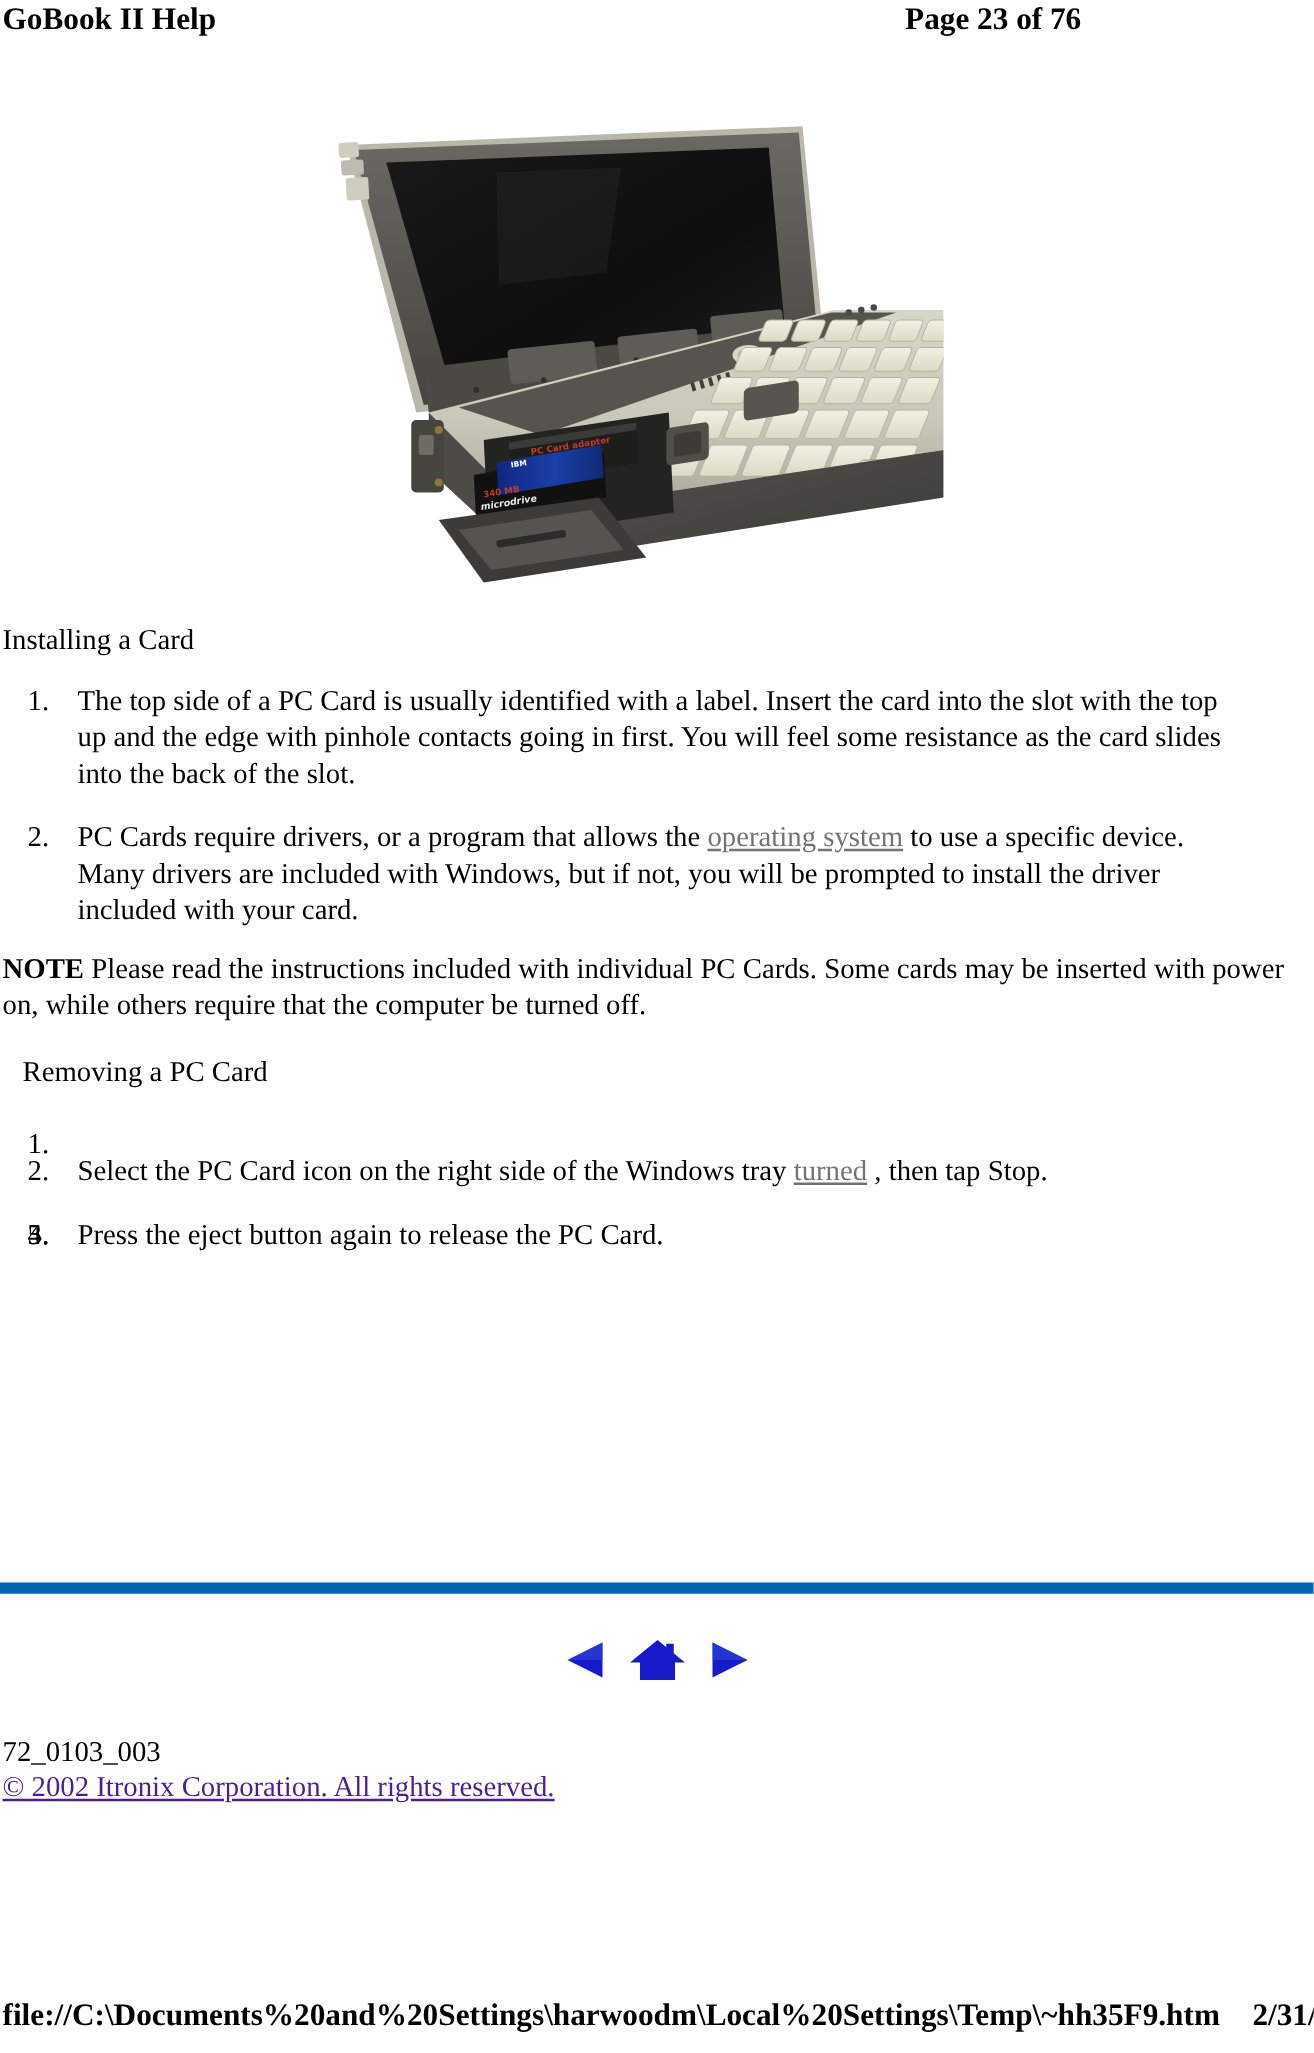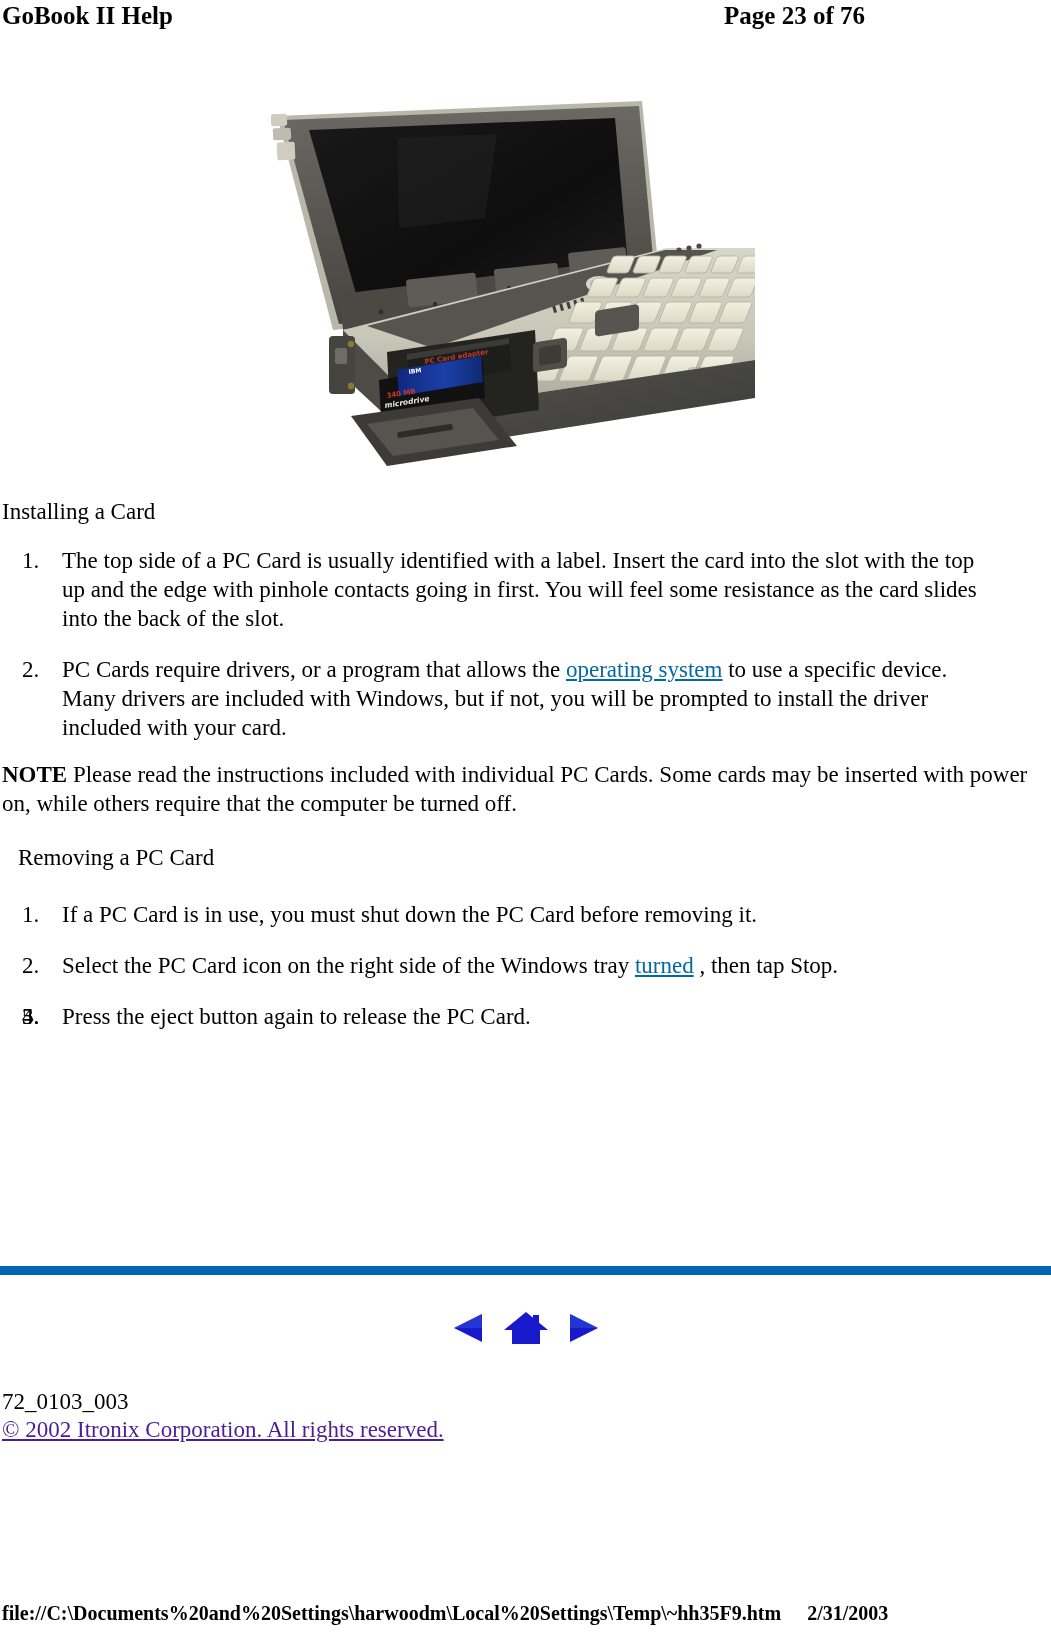--- a/index.html
+++ b/index.html
@@ -85,21 +85,21 @@
   ol.steps > li > .num {
     position: absolute;
     left: 22px;
     top: 0;
     width: 34px;
     text-align: left;
   }
   ol.steps > li:last-child { margin-bottom: 0; }
 
   a.doclink {
-    color: #0369a1;
+    color: #737373;
   }
   a.footlink {
     color: #4c1d95;
     text-decoration: underline;
   }
   .b { font-weight: bold; }
 
   
   .rule-blue {
     position: absolute;
@@ -139,21 +139,21 @@
   .footer-block div { white-space: nowrap; }
 
   
   .print-footer {
     position: absolute;
     left: 0px;
     top: 1600px;
     width: 976px;
     display: flex;
     align-items: baseline;
-    font-size: 20px;
+    font-size: 25px;
     font-weight: bold;
     line-height: 26px;
     white-space: nowrap;
   }
   .print-footer .pf-url  { padding-left: 2px; }
   .print-footer .pf-date { padding-left: 26px; }
 </style>
 </head>
 <body>
 
@@ -355,21 +355,20 @@
 
   <p class="para" style="top:760px; margin:0;">
     <span class="b">NOTE</span><span> Please read the instructions included with individual PC Cards. Some cards may be inserted with power on, while others require that the computer be turned off.</span>
   </p>
 
   <h2 class="sec-heading" style="top:828px; font-weight:normal; margin:16px;">Removing a PC Card</h2>
 
   <ol class="steps" style="top:900px; left:0px;">
     <li>
       <span class="num">1.</span>
-      <span>If a PC Card is in use, you must shut down the PC Card before removing it.</span>
     </li>
     <li>
       <span class="num">2.</span>
       <span>Select the PC Card icon on the right side of the Windows tray </span><a href="#" class="doclink">turned</a><span> , then tap Stop.</span>
     </li>
     <li>
       <span class="num">3.</span>
     </li>
     <li>
       <span class="num">4.</span>

